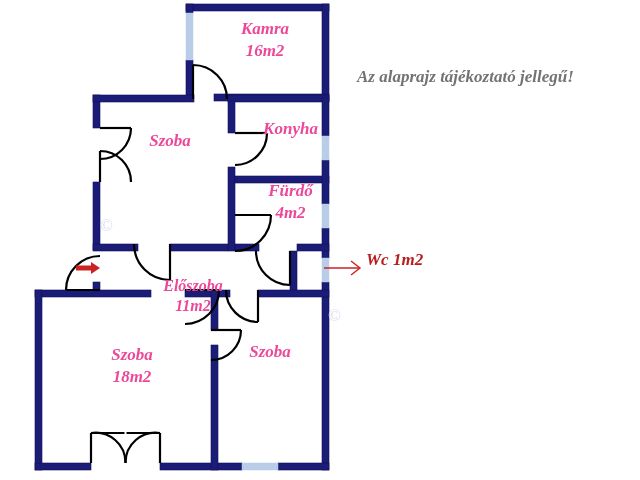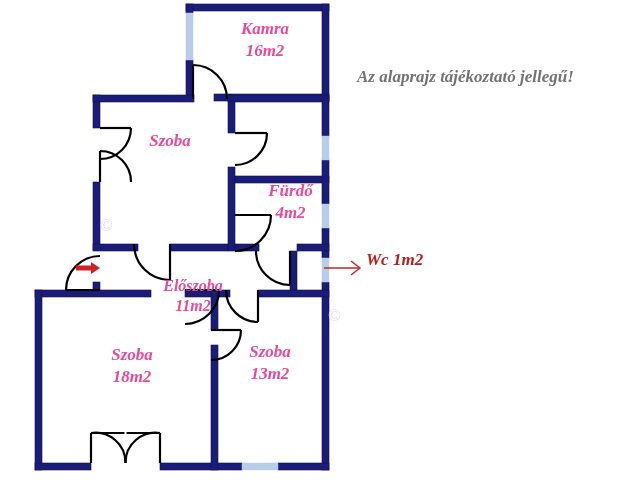--- a/index.html
+++ b/index.html
@@ -184,36 +184,36 @@
 
   <div id="room-labels">
       <div class="room-label" style="left: 200px; top: 18px; width: 130px; font-size: 17px;">
         <span class="rl-name">Kamra</span>
         <span class="rl-area">16m2</span>
       </div>
       <div class="room-label" style="left: 115px; top: 130px; width: 110px; font-size: 17px;">
         <span class="rl-name">Szoba</span>
       </div>
       <div class="room-label" style="left: 243px; top: 118px; width: 95px; font-size: 17px;">
+        <span class="rl-area">Konyha</span>
       </div>
       <div class="room-label" style="left: 243px; top: 180px; width: 95px; font-size: 17px;">
         <span class="rl-name">Fürdő</span>
         <span class="rl-area">4m2</span>
       </div>
       <div class="room-label" style="left: 138px; top: 244px; width: 110px; font-size: 16px; margin-top: 32px;">
         <span class="rl-name">Előszoba</span>
         <span class="rl-area">11m2</span>
       </div>
       <div class="room-label" style="left: 77px; top: 344px; width: 110px; font-size: 17px;">
         <span class="rl-name">Szoba</span>
         <span class="rl-area">18m2</span>
       </div>
       <div class="room-label" style="left: 215px; top: 341px; width: 110px; font-size: 17px;">
         <span class="rl-name">Szoba</span>
-        <span class="rl-area">13m2</span>
       </div>
     </div>
 
   <div class="wc-label" id="wc-callout" style="left: 366px; top: 249px; font-size: 17px;">
     <span class="rl-name">Wc</span>
     <span class="rl-area">1m2</span>
   </div>
 
   <div class="note-text" id="note" style="left: 357px; top: 67px; font-size: 17px;">Az alaprajz tájékoztató jellegű!</div>
 

